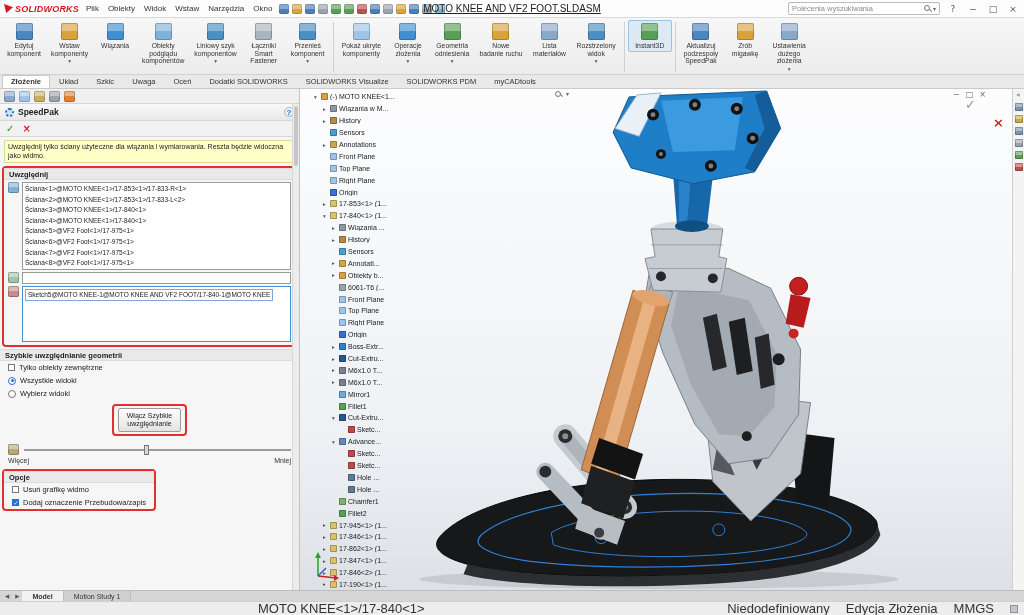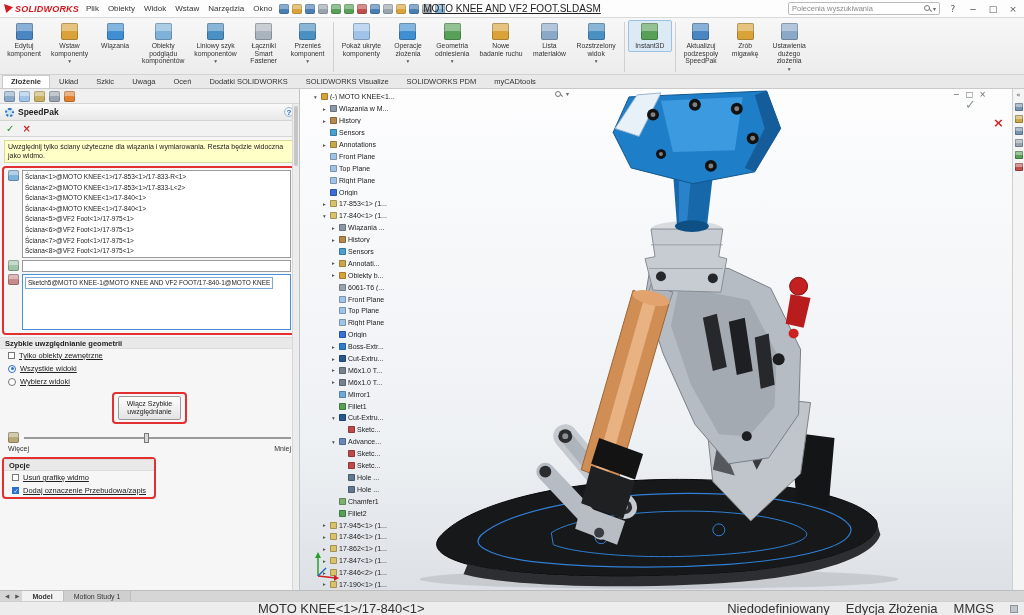--- a/index.html
+++ b/index.html
@@ -66,21 +66,21 @@
   .sec-hdr .caret { margin-left:auto; font-size:6px; color:#555; }
   #note { margin:3px 4px; background:#ffffc8; border:1px solid #d8d89a; padding:2px 3px; font-size:7px; line-height:8.5px; color:#222; }
   .red-box { border:2px solid #e23030; border-radius:4px; margin:2px 2px; }
   .pm-row { display:flex; gap:3px; padding:2px 4px 0; }
   .fld-icon { width:11px; height:11px; flex:none; border-radius:2px; box-shadow:inset 0 0 0 1px rgba(0,0,0,.25), inset 0 5px rgba(255,255,255,.4); }
   #faces-list { flex:1; height:88px; background:#fff; border:1px solid #9a9a9a; overflow:hidden; padding:1px 2px; }
   .face-row { font-size:6.5px; line-height:10.6px; white-space:nowrap; color:#222; }
   #bodies-field { flex:1; height:12px; background:#fff; border:1px solid #9a9a9a; }
   #sketch-box { flex:1; height:56px; background:#fff; border:1px solid #4a90d9; padding:2px; }
   #sketch-item { display:inline-block; border:1px solid #7aa8d8; padding:0 2px; font-size:6.5px; line-height:10px; white-space:nowrap; max-width:100%; overflow:hidden; }
-  .opt-row { display:flex; align-items:center; gap:4px; padding:2px 8px;text-decoration:underline; }
+  .opt-row { display:flex; align-items:center; gap:4px; padding:2px 8px; }
   .cb { width:7px; height:7px; border:1px solid #777; background:#fff; flex:none; position:relative; }
   .cb.checked { background:#2a6fd0; border-color:#2a6fd0; }
   .cb.checked::after { content:"✓"; font-family:"DejaVu Sans",sans-serif; color:#fff; font-size:6px; position:absolute; top:-1px; left:0.5px; }
   .radio { width:8px; height:8px; border:1px solid #777; border-radius:50%; background:#fff; flex:none; position:relative; }
   .radio.checked { border-color:#2a6fd0; }
   .radio.checked::after { content:""; position:absolute; inset:1.5px; background:#2a6fd0; border-radius:50%; }
   #speed-btn-wrap { display:flex; justify-content:center; padding:2px 0; }
   #speed-btn-wrap .red-box { padding:2px 4px; }
   #speed-btn { background:linear-gradient(#fdfdfd,#e3e3e3); border:1px solid #9a9a9a; border-radius:2px;
                font-size:7px; line-height:8px; padding:3px 8px; text-align:center; color:#222; }
@@ -276,20 +276,23 @@
         <span id="pm-help">?</span>
       </div>
       <div id="pm-okrow">
         <span class="ok-check glyph">✓</span>
         <span class="cancel-x glyph">×</span>
       </div>
 
       <div id="note">Uwzględnij tylko ściany użyteczne dla wiązania i wymiarowania.  Reszta będzie widoczna jako widmo.</div>
 
       <div class="red-box">
+        <div class="sec-hdr">
+          <span>Uwzględnij</span>
+        </div>
         <div class="pm-row">
           <span class="fld-icon" style="background:#7fb2d9"></span>
           <div id="faces-list">
               <div class="face-row">Ściana&lt;1&gt;@MOTO KNEE&lt;1&gt;/17-853&lt;1&gt;/17-833-R&lt;1&gt;</div>
               <div class="face-row">Ściana&lt;2&gt;@MOTO KNEE&lt;1&gt;/17-853&lt;1&gt;/17-833-L&lt;2&gt;</div>
               <div class="face-row">Ściana&lt;3&gt;@MOTO KNEE&lt;1&gt;/17-840&lt;1&gt;</div>
               <div class="face-row">Ściana&lt;4&gt;@MOTO KNEE&lt;1&gt;/17-840&lt;1&gt;</div>
               <div class="face-row">Ściana&lt;5&gt;@VF2 Foot&lt;1&gt;/17-975&lt;1&gt;</div>
               <div class="face-row">Ściana&lt;6&gt;@VF2 Foot&lt;1&gt;/17-975&lt;1&gt;</div>
               <div class="face-row">Ściana&lt;7&gt;@VF2 Foot&lt;1&gt;/17-975&lt;1&gt;</div>

